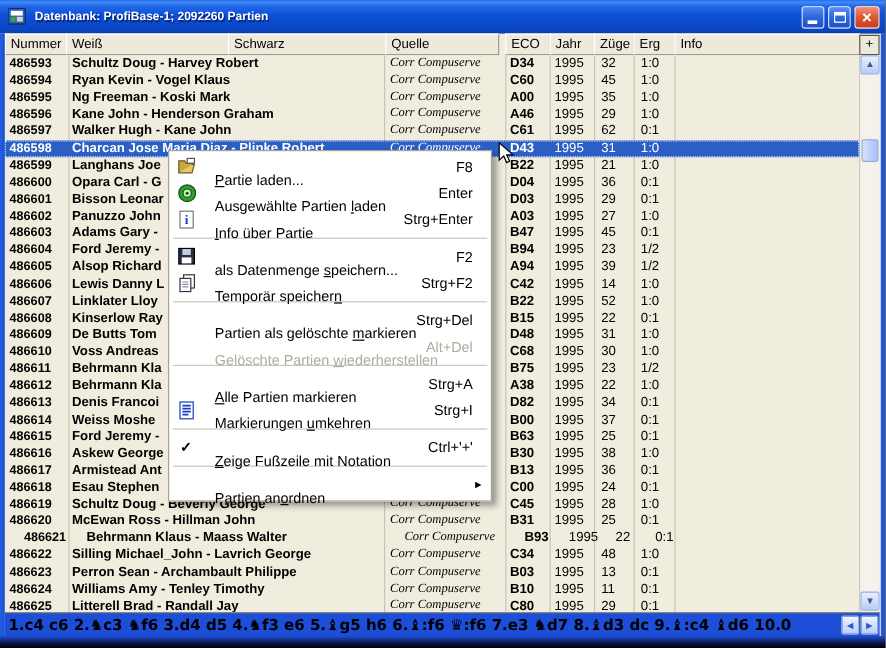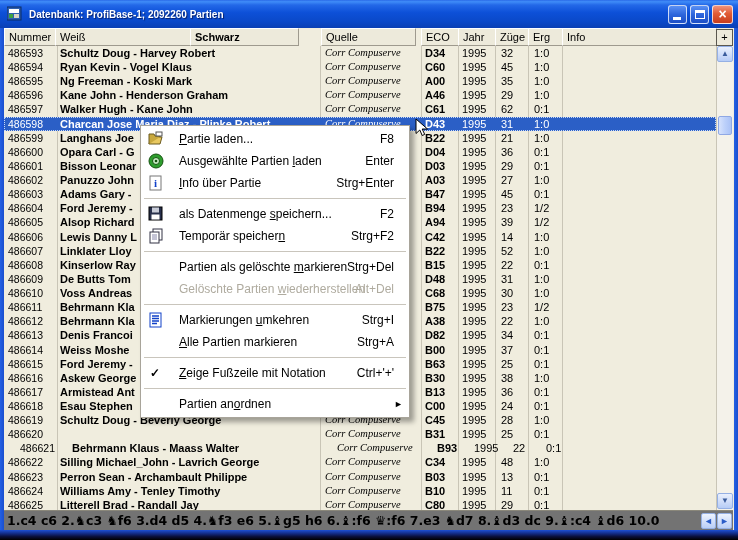--- a/index.html
+++ b/index.html
@@ -33,21 +33,21 @@
   #plusbtn{
     position:absolute;left:716px;top:29px;width:17px;height:17px;background:#EDEADB;
     border:1px solid #5A574E;font-size:11px;text-align:center;line-height:14px;color:#000;
   }
   
   #tablearea{position:absolute;left:4px;top:46px;width:729px;height:464px;background:#F0EDDE;}
   .gline{position:absolute;top:46px;height:464px;width:1px;background:#C9C5B6;z-index:1;}
   .row{position:absolute;left:4px;width:712px;height:14px;z-index:2;color:#000;}
   .row.sel{background:#2B5FC6;color:#fff;outline:1px dotted #C7D8F6;outline-offset:-1px;}
   .row span{position:absolute;top:0;white-space:nowrap;font-size:11px;line-height:14px;}
-  .c-num{left:4px;font-weight:normal;font-size:10.5px !important;}
+  .c-num{left:4px;font-weight:bold;font-size:10.5px !important;}
   .c-players{left:56px;font-weight:bold;}
   .c-source{left:321px;font-style:italic;font-family:"Liberation Serif",serif;font-size:10.5px !important;}
   .c-eco{left:421px;font-weight:bold;}
   .c-year{left:458px;}
   .c-moves{left:497px;}
   .c-result{left:530px;}
   
   #vscroll{position:absolute;left:717px;top:46px;width:16px;height:464px;background:#F4F2EA;z-index:3;}
   .sbtn{position:absolute;left:0;width:16px;height:16px;border:1px solid #95B0E4;border-radius:2px;
     background:linear-gradient(180deg,#E9F0FD 0%,#CCDBF9 60%,#B6CCF6 100%);
@@ -56,32 +56,32 @@
   #sb-down{top:447px;}
   #sb-thumb{position:absolute;left:1px;top:70px;width:14px;height:19px;border:1px solid #8FA8E4;border-radius:2px;
     background:linear-gradient(90deg,#D6E2FC 0%,#BCD0FA 50%,#AAC2F6 100%);}
   
   #menu{
     position:absolute;left:140px;top:125px;width:270px;z-index:10;
     background:#FFFFFF;border:1px solid #A8A49A;padding:2px 0;
     box-shadow:4px 4px 5px rgba(0,0,0,.35);font-size:12px;color:#000;
   }
   .mi{position:relative;height:22px;line-height:22px;white-space:nowrap;}
-  .mi .mlabel{position:absolute;left:38px;}
+  .mi .mlabel{position:absolute;left:38px;margin-top:11px;}
   .mi .mshort{position:absolute;right:15px;}
   .mi .mico{position:absolute;left:7px;top:3px;width:16px;height:16px;}
   .mi .mcheck{position:absolute;left:9px;top:0;font-weight:bold;font-size:12px;}
   .mi .msub{position:absolute;right:6px;font-size:9px;}
   .mi.disabled{color:#AFAB9F;}
   .msep{border-top:1px solid #C9C5BC;margin:4px 3px;height:0;}
   u{text-decoration:underline;}
   
   #footer{
     position:absolute;left:4px;top:510px;width:729px;height:20px;
-    background:#737373;border-top:1px solid #8A877A;z-index:4;
+    background:#1d4ed8;border-top:1px solid #8A877A;z-index:4;
   }
   #notation{
     position:absolute;left:3px;top:1px;width:694px;height:18px;overflow:hidden;white-space:nowrap;
     font-family:"DejaVu Sans","Liberation Sans",sans-serif;font-weight:bold;font-size:12.5px;line-height:18px;color:#000;
   }
   .fbtn{position:absolute;top:2px;width:15px;height:16px;border:1px solid #95B0E4;border-radius:2px;
     background:linear-gradient(180deg,#EDF3FE 0%,#CFDDFA 60%,#BACFF7 100%);
     color:#2B5CC8;font-size:9px;text-align:center;line-height:14px;}
   #fb-left{left:697px;}
   #fb-right{left:713px;}
@@ -111,21 +111,21 @@
       </span>
     <span id="btn-max" class="winbtn minmax">
         <span class="maxglyph"></span>
       </span>
     <span id="btn-close" class="winbtn"><span>×</span></span>
   </div>
 
   <div id="header">
       <div class="hcell" style="left: 4px; width: 52px;">Nummer</div>
       <div class="hcell" style="left: 55px; width: 136px;">Weiß</div>
-      <div class="hcell" style="left: 190px; width: 109px; font-weight: bold;">Schwarz</div>
+      <div class="hcell" style="left: 190px; width: 132px;">Schwarz</div>
       <div class="hcell" style="left: 321px; width: 95px;">Quelle</div>
       <div class="hcell" style="left: 421px; width: 38px;">ECO</div>
       <div class="hcell" style="left: 458px; width: 38px;">Jahr</div>
       <div class="hcell" style="left: 495px; width: 34px;">Züge</div>
       <div class="hcell" style="left: 528px; width: 35px;">Erg</div>
       <div class="hcell" style="left: 562px; width: 155px;">Info</div>
     </div>
   <div id="plusbtn">+</div>
 
   <div id="tablearea">
@@ -367,20 +367,21 @@
         <span class="c-num">486619</span>
         <span class="c-players">Schultz Doug - Beverly George</span>
         <span class="c-source">Corr Compuserve</span>
         <span class="c-eco">C45</span>
         <span class="c-year">1995</span>
         <span class="c-moves">28</span>
         <span class="c-result">1:0</span>
       </div>
       <div class="row" style="left: 0px; top: 381.24px;">
         <span class="c-num">486620</span>
+        <span class="c-players">McEwan Ross - Hillman John</span>
         <span class="c-source">Corr Compuserve</span>
         <span class="c-eco">B31</span>
         <span class="c-year">1995</span>
         <span class="c-moves">25</span>
         <span class="c-result">0:1</span>
       </div>
       <div class="row" style="left: 12px; top: 395.36px;">
         <span class="c-num">486621</span>
         <span class="c-players">Behrmann Klaus - Maass Walter</span>
         <span class="c-source">Corr Compuserve</span>
@@ -493,31 +494,31 @@
       <div class="mi">
         <span class="mlabel">Partien als gelöschte <u>m</u>arkieren</span>
         <span class="mshort">Strg+Del</span>
       </div>
       <div class="mi disabled">
         <span class="mlabel">Gelöschte Partien <u>w</u>iederherstellen</span>
         <span class="mshort">Alt+Del</span>
       </div>
       <div class="msep"></div>
       <div class="mi">
+        <span class="mlabel"><u>A</u>lle Partien markieren</span>
+        <span class="mshort">Strg+A</span>
+      </div>
+      <div class="mi">
         <span class="mico"><svg width="16" height="16" viewBox="0 0 16 16">
             <rect x="2" y="1" width="11" height="14" fill="#fff" stroke="#1040C8"></rect>
             <path d="M4,4 h7 M4,6.5 h7 M4,9 h7 M4,11.5 h5" stroke="#1040C8" stroke-width="1.4"></path>
           </svg></span>
         <span class="mlabel">Markierungen <u>u</u>mkehren</span>
         <span class="mshort">Strg+I</span>
       </div>
-      <div class="mi">
-        <span class="mlabel"><u>A</u>lle Partien markieren</span>
-        <span class="mshort">Strg+A</span>
-      </div>
       <div class="msep"></div>
       <div class="mi">
         <span class="mcheck">✓</span>
         <span class="mlabel"><u>Z</u>eige Fußzeile mit Notation</span>
         <span class="mshort">Ctrl+'+'</span>
       </div>
       <div class="msep"></div>
       <div class="mi">
         <span class="mlabel">Partien an<u>o</u>rdnen</span>
         <span class="msub">►</span>

